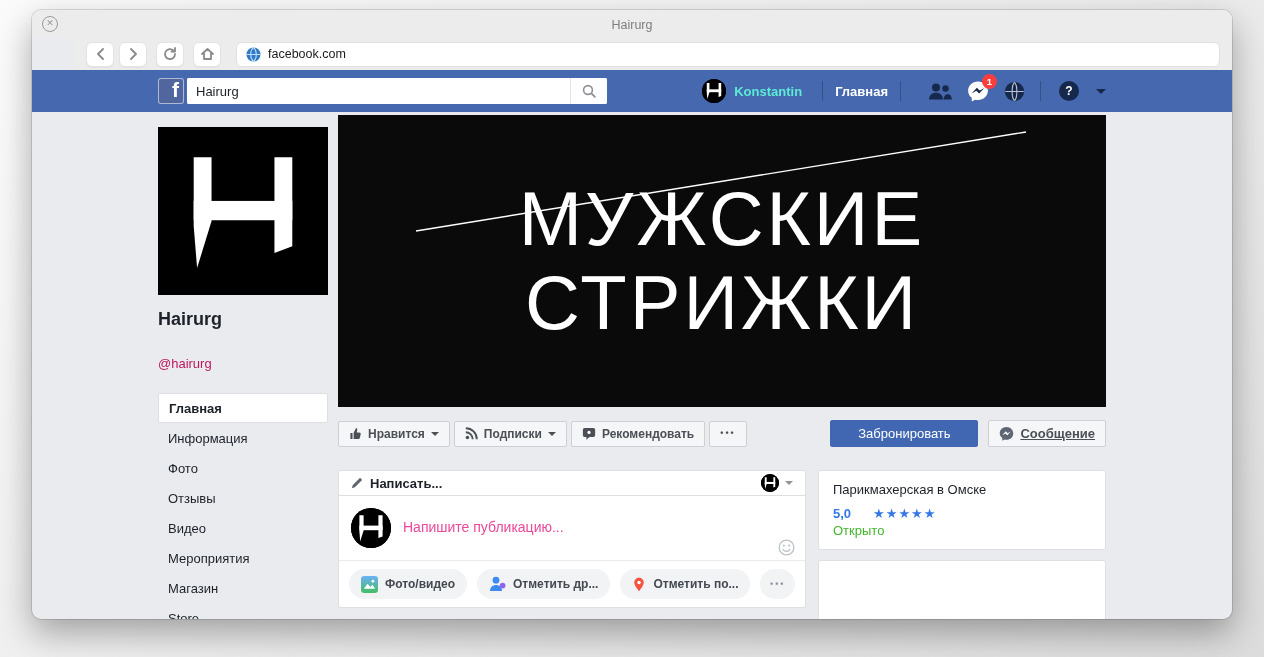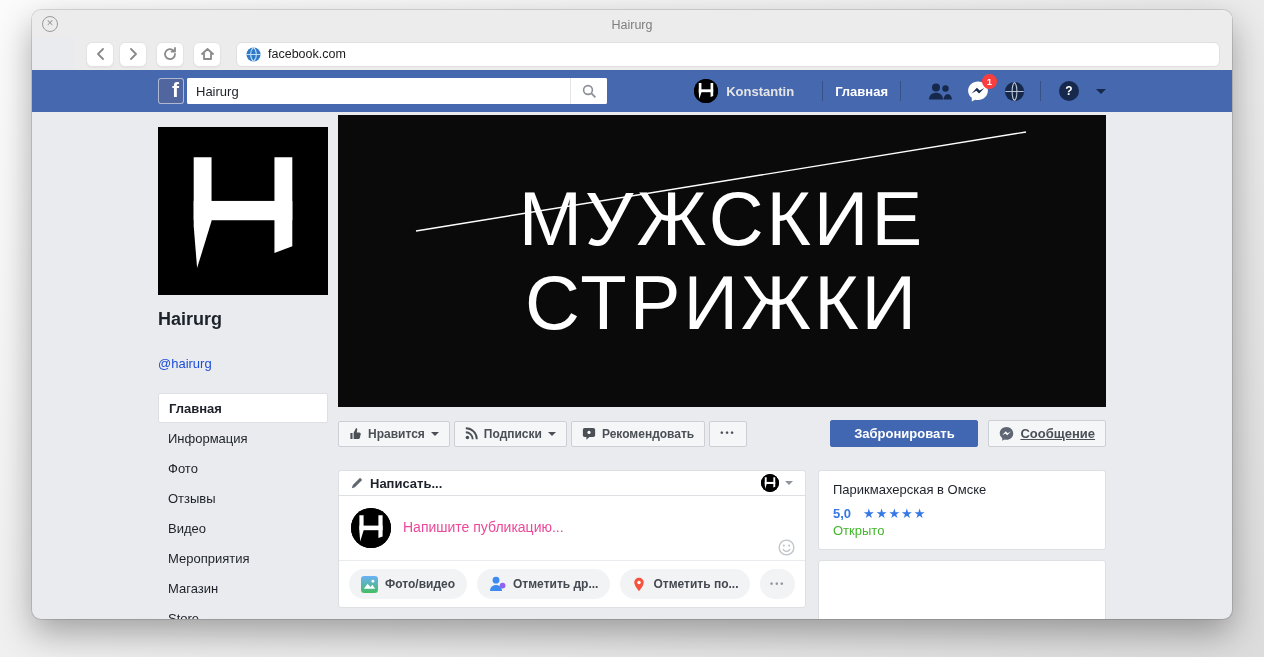--- a/index.html
+++ b/index.html
@@ -30,61 +30,61 @@
   .fb-bar{height:42px;background:var(--fb-blue);}
   .fb-bar-inner{width:948px;height:100%;margin:0 auto;display:flex;align-items:center;}
   .fb-logo{width:26px;height:26px;border-radius:3px;background:#51659f;border:1px solid rgba(255,255,255,.55);
            color:#fff;font-weight:bold;font-size:21px;overflow:hidden;position:relative;flex:none;}
   .fb-logo span{position:absolute;right:4px;top:-1px;}
   .search{display:flex;width:420px;height:26px;background:#fff;border-radius:2px;margin-left:3px;overflow:hidden;}
   .search input{flex:1;border:none;outline:none;font-size:13px;color:#1d2129;padding:0 9px;}
   .search-btn{width:37px;border-left:1px solid #e3e3e3;display:flex;align-items:center;justify-content:center;background:#fff;}
   .tb-right{margin-left:auto;display:flex;align-items:center;}
   .tb-avatar{width:24px;height:24px;border-radius:50%;overflow:hidden;background:#000;flex:none;}
-  .tb-name{color:#e5e5e5;font-size:13px;font-weight:bold;margin:0 16px 0 8px;}
+  .tb-name{color:#5eead4;font-size:13px;font-weight:bold;margin:0 8px 0 8px;}
   .tb-sep{width:1px;height:20px;background:rgba(0,0,0,.22);margin:0 12px;}
   .tb-home{color:#fff;font-size:13px;font-weight:bold;}
   .tb-icon{margin-left:15px;position:relative;display:flex;align-items:center;}
   .badge{position:absolute;top:-6px;right:-8px;min-width:15px;height:15px;border-radius:8px;background:var(--badge-red);
          color:#fff;font-size:9.5px;font-weight:bold;line-height:15px;text-align:center;padding:0 3px;}
   .help-circle{width:20px;height:20px;border-radius:50%;background:var(--icon-navy);color:#fff;font-size:12px;
                font-weight:bold;text-align:center;line-height:20px;}
   .caret-down{width:0;height:0;border-left:5px solid transparent;border-right:5px solid transparent;
               border-top:5px solid var(--icon-navy);margin-left:17px;}
 
   
   .fb-body{height:507px;overflow:hidden;}
   .fb-inner{width:948px;margin:0 auto;position:relative;height:100%;}
 
   
   .col-left{position:absolute;left:0;top:15px;width:170px;}
   .avatar-lg{width:170px;height:168px;background:#000;}
   .page-name{margin-top:14px;font-size:18px;font-weight:bold;color:#1d2129;}
-  .page-handle{margin-top:26px;font-size:13px;color:#1d4ed8;}
+  .page-handle{margin-top:26px;font-size:13px;color:#be185d;}
   .page-nav{margin-top:22px;}
   .nav-item{height:30px;display:flex;align-items:center;padding-left:10px;font-size:13px;color:#1d2129;cursor:pointer;}
   .nav-item.active{background:#fff;border:1px solid #dddfe2;border-radius:2px;font-weight:bold;}
 
   
   .col-main{position:absolute;left:180px;top:3px;width:768px;}
   .cover{height:292px;background:var(--cover-bg);position:relative;overflow:hidden;}
   .cover svg.line{position:absolute;left:0;top:0;}
   .cover-text{position:absolute;left:0;top:62px;width:100%;text-align:center;color:#fff;
               font-family:"Liberation Serif",serif;font-size:76px;line-height:84px;letter-spacing:3px;}
 
   .action-row{margin-top:13px;display:flex;align-items:center;}
   .act-btn{height:26px;padding:0 10px;background:#f5f6f7;border:1px solid #ccd0d5;border-radius:2px;
            font-size:12px;font-weight:bold;color:#4b4f56;display:inline-flex;align-items:center;gap:6px;
            margin-right:4px;cursor:pointer;white-space:nowrap;}
   .mini-caret{width:0;height:0;border-left:4px solid transparent;border-right:4px solid transparent;
               border-top:4px solid #4b4f56;}
   .dots{font-size:9px;letter-spacing:2px;color:#4b4f56;line-height:1;}
   .spacer{flex:1;}
   .book-btn{height:27px;width:148px;background:var(--book-blue);border:1px solid var(--book-blue);border-radius:2px;
-            color:#fff;font-size:13px;font-weight:bold;display:inline-flex;align-items:center;justify-content:center;
+            color:#fff;font-size:13px;font-weight:normal;display:inline-flex;align-items:center;justify-content:center;
             margin-right:10px;cursor:pointer;}
   .msg-btn{margin-right:0;height:27px;font-size:13px;text-decoration:underline;}
 
   .two-cols{margin-top:23px;display:flex;gap:12px;align-items:flex-start;}
 
   
   .composer{width:468px;background:#fff;border:1px solid #dddfe2;border-radius:3px;}
   .c-header{height:25px;display:flex;align-items:center;padding:0 12px;border-bottom:1px solid #dddfe2;}
   .c-header .label{font-size:13px;font-weight:bold;color:#1d2129;margin-left:7px;}
   .c-header-right{margin-left:auto;display:flex;align-items:center;gap:6px;}
@@ -98,21 +98,21 @@
   .c-footer{border-top:1px solid #e9eaed;padding:8px 10px;display:flex;align-items:center;gap:10px;}
   .pill{height:30px;border-radius:15px;background:#f2f3f5;padding:0 12px;display:inline-flex;align-items:center;
         gap:7px;font-size:12px;font-weight:bold;color:#444950;cursor:pointer;white-space:nowrap;}
   .pill-more{width:40px;justify-content:center;color:#90949c;padding:0;}
 
   
   .col-right{width:288px;display:flex;flex-direction:column;gap:10px;}
   .card{background:#fff;border:1px solid #dddfe2;border-radius:3px;}
   .info-card{padding:11px 14px;}
   .info-cat{font-size:13px;color:#1d2129;}
-  .rating-row{margin-top:9px;display:flex;align-items:center;gap:12px;}
+  .rating-row{margin-top:9px;display:flex;align-items:center;gap:22px;}
   .rating-num{font-size:13px;font-weight:bold;color:var(--star-blue);}
   .stars{font-size:13px;color:var(--star-blue);letter-spacing:1px;}
   .status-open{font-size:13px;color:var(--open-green);margin-top:2px;}
   .card-empty{height:85px;}
 
   svg{display:block;}
 </style>
 </head>
 <body>
 

